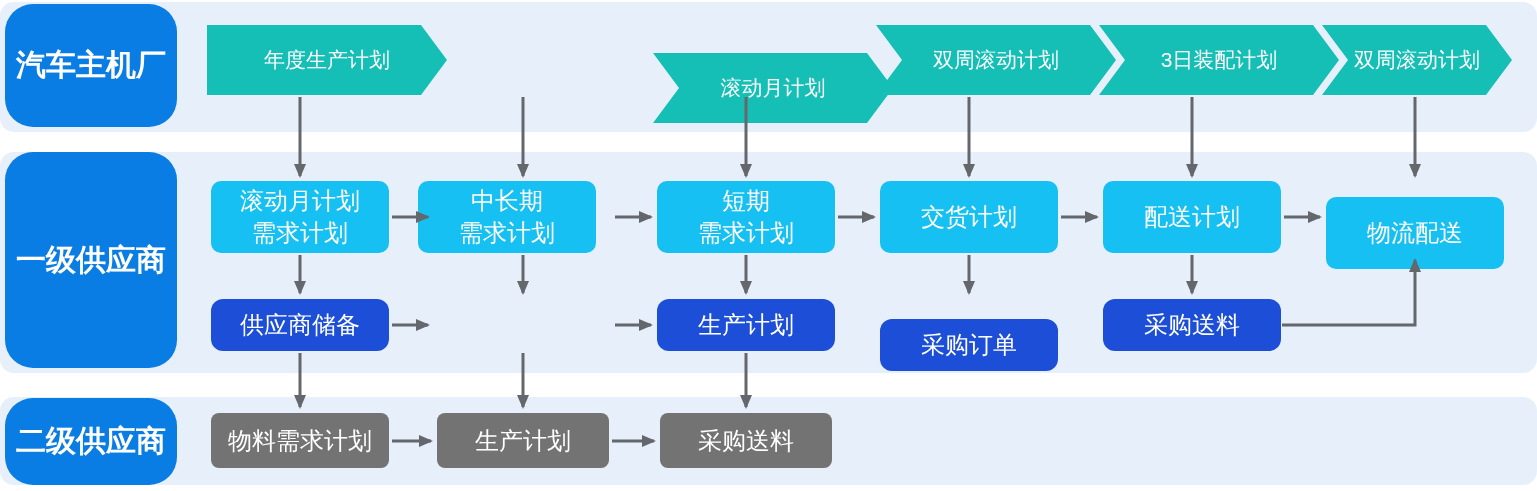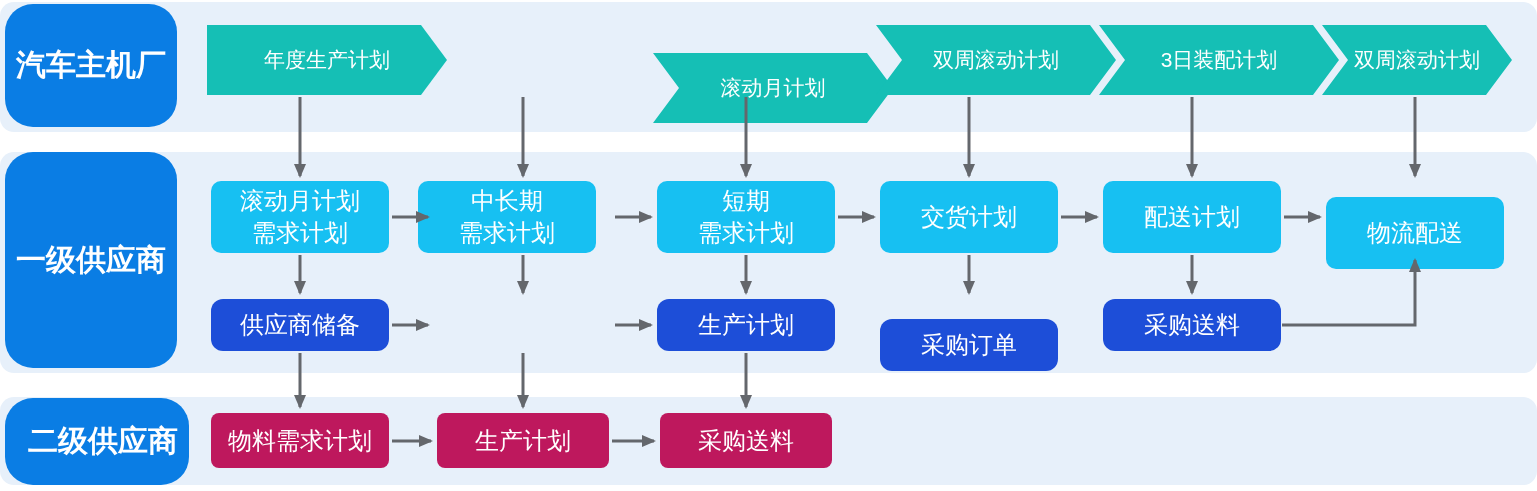--- a/index.html
+++ b/index.html
@@ -20,41 +20,41 @@
 
   .lane-label{
     position:absolute;left:5px;width:172px;
     background:#0a7de4;border-radius:28px;
     color:#ffffff;font-weight:bold;font-size:30px;line-height:1.35;
     display:flex;flex-direction:row;align-items:center;justify-content:center;
     text-align:center;
   }
   .lane-label.l1{top:4px;height:123px;}
   .lane-label.l2{top:152px;height:216px;}
-  .lane-label.l3{top:398px;height:87px;padding-left:12px;}
+  .lane-label.l3{top:398px;height:87px;}
 
   .chev{
     position:absolute;top:25px;height:70px;
     background:#15bfb5;color:#ffffff;
     display:flex;flex-direction:column;align-items:center;justify-content:center;
     text-align:center;font-size:21px;line-height:1.2;
     clip-path:polygon(0 0, calc(100% - 26px) 0, 100% 50%, calc(100% - 26px) 100%, 0 100%, 26px 50%);
   }
   .chev.first{
     clip-path:polygon(0 0, calc(100% - 26px) 0, 100% 50%, calc(100% - 26px) 100%, 0 100%);
   }
 
   .node{
     position:absolute;color:#ffffff;
     display:flex;flex-direction:column;align-items:center;justify-content:center;
     text-align:center;
   }
   .plan{top:181px;height:72px;width:178px;background:#17c0f2;border-radius:10px;font-size:24px;line-height:1.35;}
   .exec{top:299px;height:52px;width:178px;background:#1d4ed8;border-radius:12px;font-size:24px;}
-  .t2{top:413px;height:55px;background:#be185d;border-radius:8px;font-size:24px;}
+  .t2{top:413px;height:55px;background:#737373;border-radius:8px;font-size:24px;}
 
   .connectors{position:absolute;left:0;top:0;pointer-events:none;}
 </style>
 </head>
 <body>
 
 <div class="canvas">
 
   <div class="band b1"></div>
   <div class="band b2"></div>

